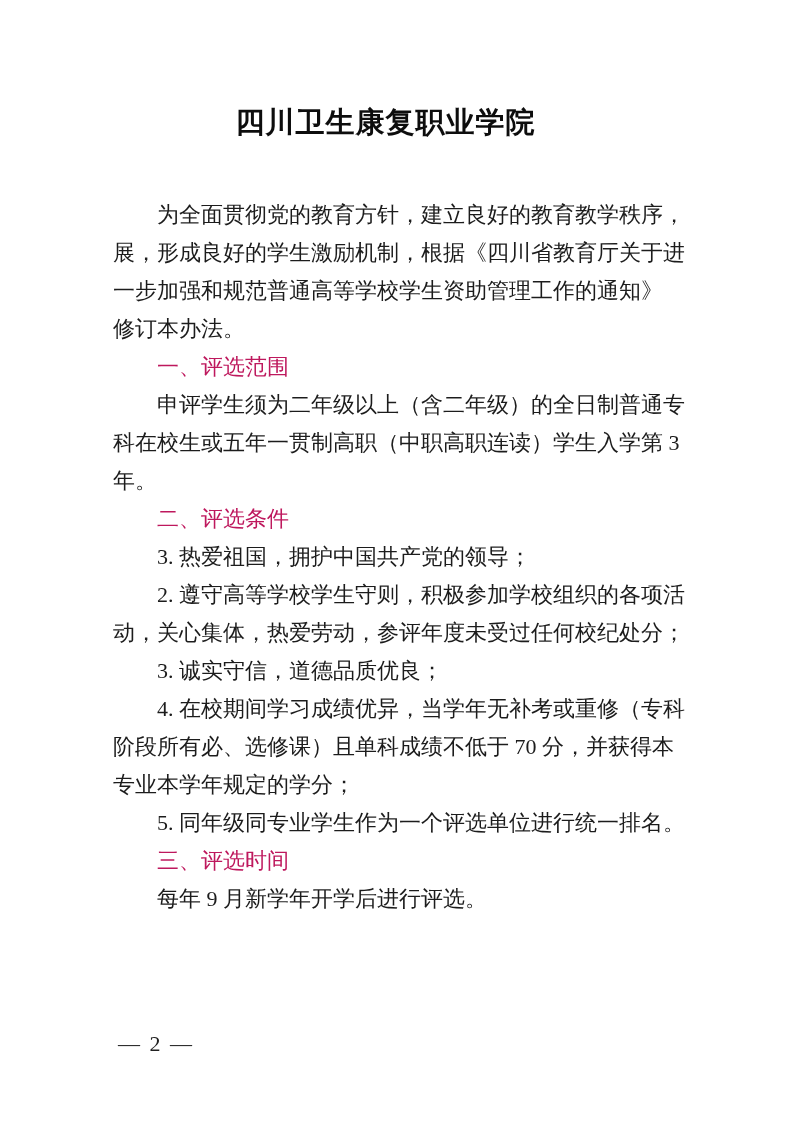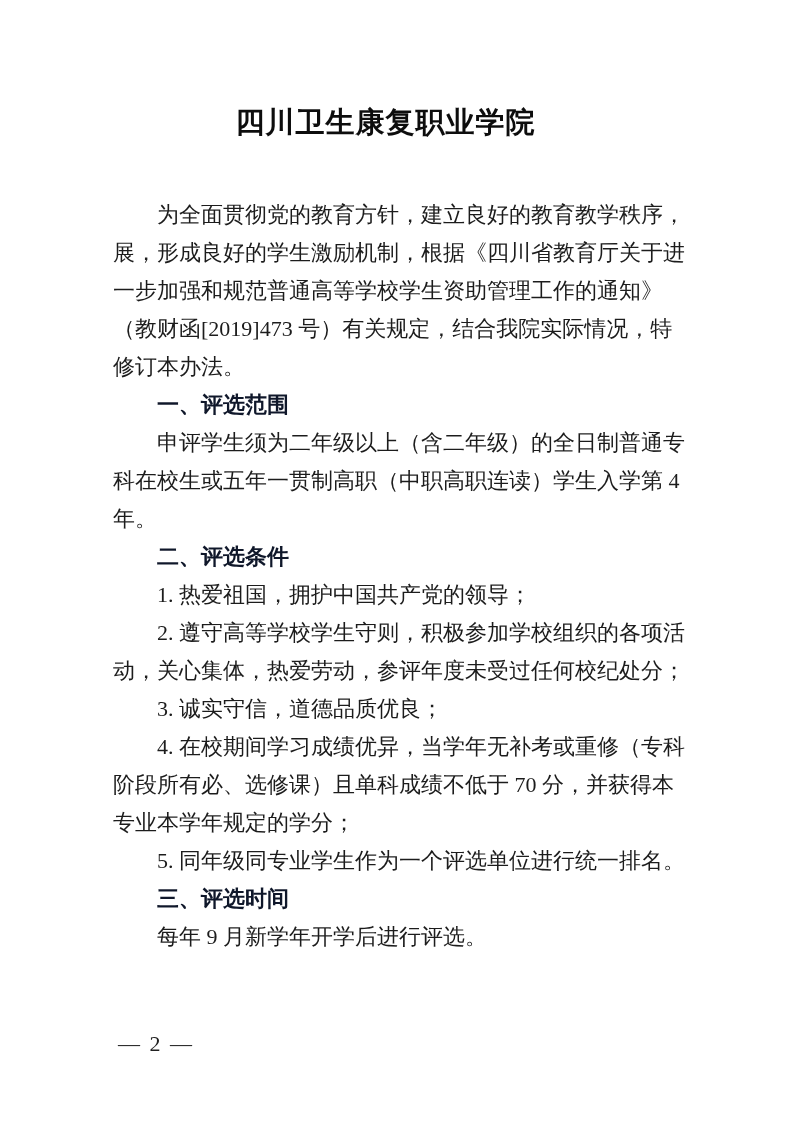--- a/index.html
+++ b/index.html
@@ -38,23 +38,23 @@
     line-height: 38px;
     height: 38px;
     color: #1c1c1c;
     white-space: nowrap;
   }
   .indent {
     text-indent: 44px;
   }
   .heading {
     font-family: "Liberation Sans", "DejaVu Sans", sans-serif;
-    font-weight: bold;
+    font-weight: normal;
     text-indent: 44px;
-    color: #0f172a;
+    color: #be185d;
   }
   .page-number {
     position: absolute;
     left: 118px;
     top: 1031px;
     font-family: "Liberation Serif", "DejaVu Serif", serif;
     font-size: 22px;
     color: #222222;
     letter-spacing: 2px;
   }
@@ -65,28 +65,27 @@
 <div class="page">
 
   <div class="title-block">
     <div class="title-line">四川卫生康复职业学院</div>
   </div>
 
   <div class="body-block">
     <div class="line indent">为全面贯彻党的教育方针，建立良好的教育教学秩序，</div>
     <div class="line">展，形成良好的学生激励机制，根据《四川省教育厅关于进</div>
     <div class="line">一步加强和规范普通高等学校学生资助管理工作的通知》</div>
-    <div class="line">（教财函[2019]473 号）有关规定，结合我院实际情况，特</div>
     <div class="line">修订本办法。</div>
     <div class="line heading">一、评选范围</div>
     <div class="line indent">申评学生须为二年级以上（含二年级）的全日制普通专</div>
-    <div class="line">科在校生或五年一贯制高职（中职高职连读）学生入学第 4</div>
+    <div class="line">科在校生或五年一贯制高职（中职高职连读）学生入学第 3</div>
     <div class="line">年。</div>
     <div class="line heading">二、评选条件</div>
-    <div class="line indent">1. 热爱祖国，拥护中国共产党的领导；</div>
+    <div class="line indent">3. 热爱祖国，拥护中国共产党的领导；</div>
     <div class="line indent">2. 遵守高等学校学生守则，积极参加学校组织的各项活</div>
     <div class="line">动，关心集体，热爱劳动，参评年度未受过任何校纪处分；</div>
     <div class="line indent">3. 诚实守信，道德品质优良；</div>
     <div class="line indent">4. 在校期间学习成绩优异，当学年无补考或重修（专科</div>
     <div class="line">阶段所有必、选修课）且单科成绩不低于 70 分，并获得本</div>
     <div class="line">专业本学年规定的学分；</div>
     <div class="line indent">5. 同年级同专业学生作为一个评选单位进行统一排名。</div>
     <div class="line heading">三、评选时间</div>
     <div class="line indent">每年 9 月新学年开学后进行评选。</div>
   </div>

